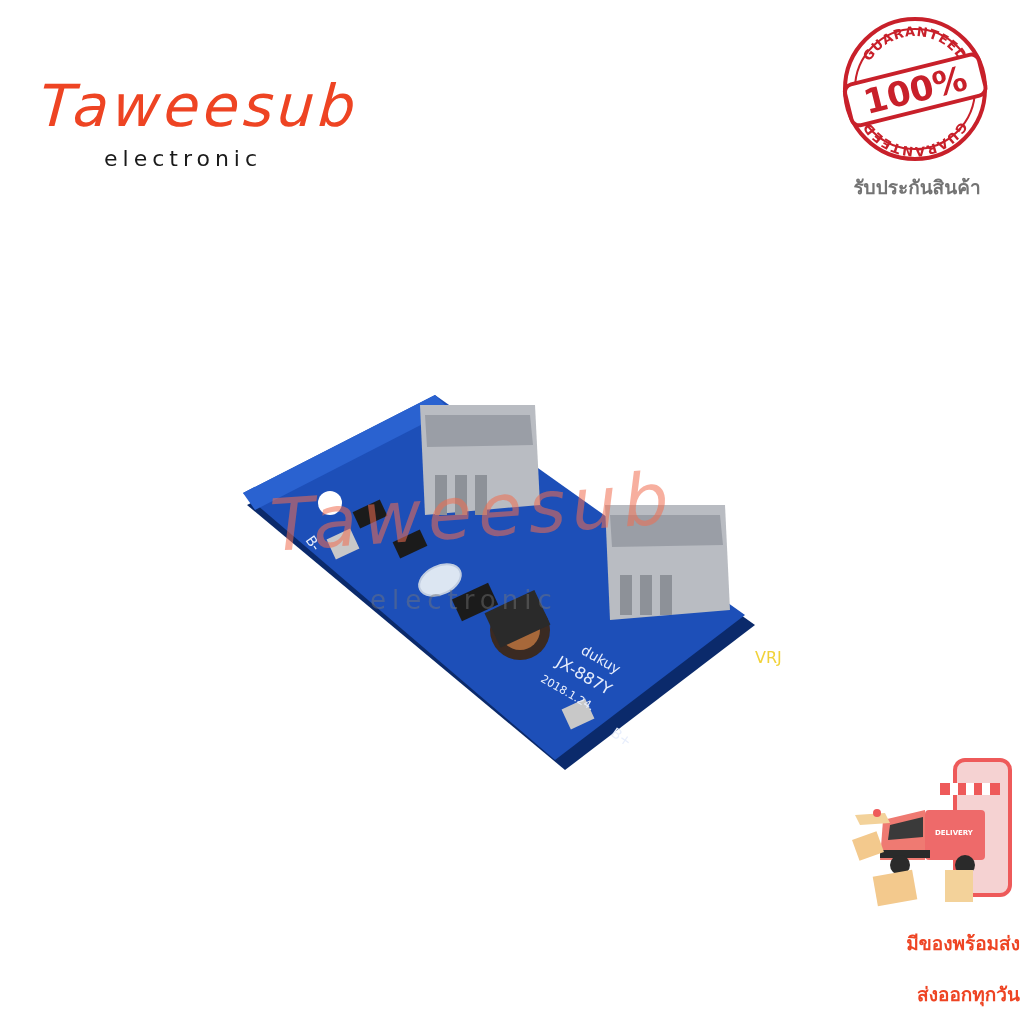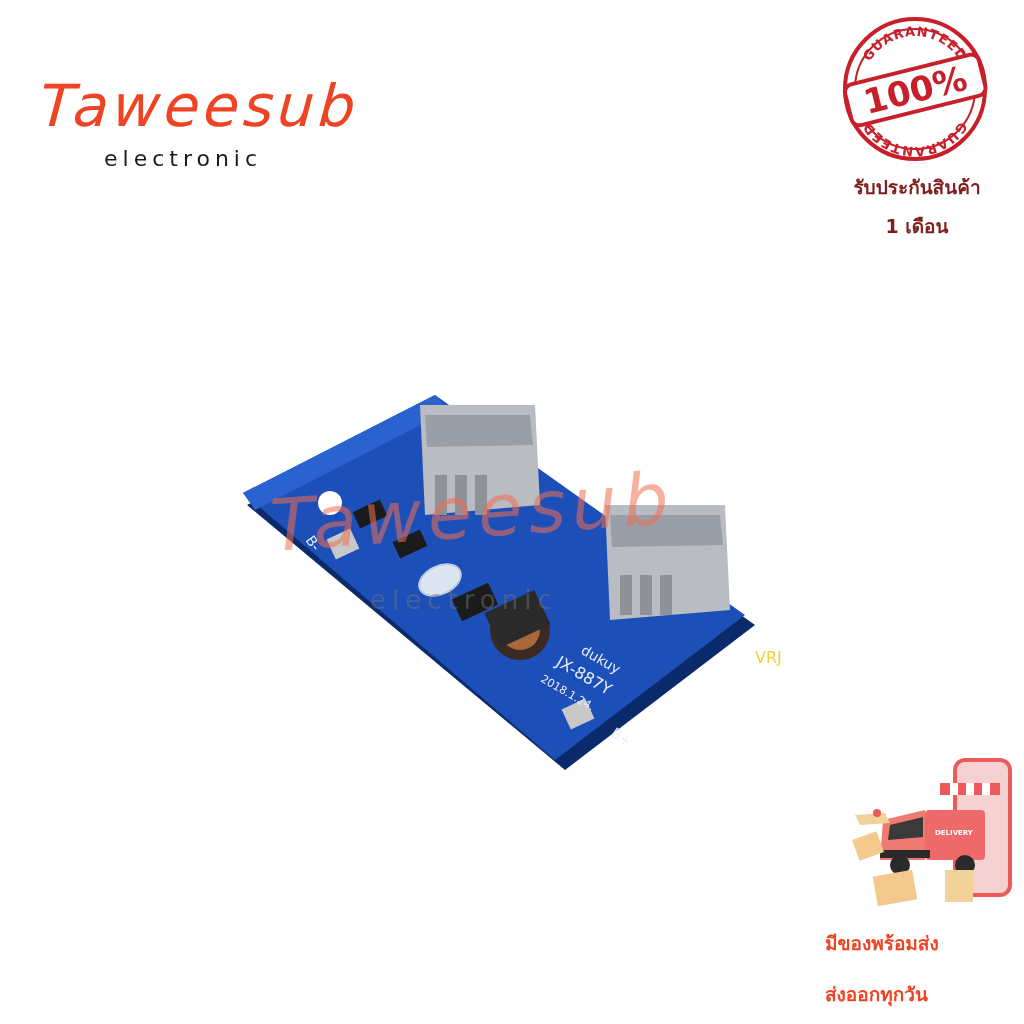--- a/index.html
+++ b/index.html
@@ -20,29 +20,29 @@
       position: absolute; left: 64px; top: 74px;
       font-family: "DejaVu Sans", sans-serif;
       font-size: 22px; letter-spacing: 5px; color: #1a1a1a;
     }
 
     .guarantee { position: absolute; left: 830px; top: 14px; width: 180px; height: 230px; text-align: center; }
     .stamp { position: absolute; left: 10px; top: 0; width: 150px; height: 150px; }
     .guar-text {
       position: absolute; left: 0; width: 190px; text-align: center;
       font-family: "DejaVu Sans", sans-serif; font-weight: bold;
-      color: #7f1d1d; font-size: 19px;
+      color: #737373; font-size: 19px;
     }
     .guar-line1 { top: 158px; left: -8px; }
     .guar-line2 { top: 197px; left: -8px; }
 
     .delivery { position: absolute; left: 825px; top: 755px; width: 195px; height: 255px; }
     .delivery-art { position: absolute; left: 0; top: 0; width: 195px; height: 155px; }
     .del-text {
-      position: absolute; left: 0; width: 195px; text-align: left;
+      position: absolute; left: 0; width: 195px; text-align: right;
       font-family: "DejaVu Sans", sans-serif; font-weight: bold;
       color: #ee4423; font-size: 19px;
     }
     .del-line1 { top: 173px; }
     .del-line2 { top: 224px; }
 
     .product { position: absolute; left: 235px; top: 385px; width: 560px; height: 390px; }
     .watermark {
       position: absolute; left: 270px; top: 470px;
       font-size: 72px; color: rgba(240,110,80,0.55);
@@ -79,21 +79,20 @@
     </text>
     <text font-family="DejaVu Sans, sans-serif" font-size="13" font-weight="bold" fill="#c8202a" letter-spacing="1">
       <textPath href="#arcBot" startOffset="50%" text-anchor="middle">GUARANTEED</textPath>
     </text>
     <g transform="rotate(-14 75 75)">
       <rect x="6" y="55" width="138" height="42" rx="8" fill="#fff" stroke="#c8202a" stroke-width="4"></rect>
       <text x="75" y="88" text-anchor="middle" font-family="DejaVu Sans, sans-serif" font-size="34" font-weight="bold" fill="#c8202a">100%</text>
     </g>
   </svg>
   <div class="guar-text guar-line1">รับประกันสินค้า</div>
-  <div class="guar-text guar-line2">1 เดือน</div>
 </div>
 
 <svg class="product" viewBox="0 0 560 390">
 
   <polygon points="12,120 210,20 520,240 330,385" fill="#0b2a6b"></polygon>
 
   <polygon points="8,108 200,10 510,230 320,375" fill="#1d4fb8"></polygon>
   <polygon points="8,108 200,10 215,25 20,125" fill="#2a62d0"></polygon>
 
   <circle cx="95" cy="118" r="12" fill="#ffffff"></circle>

